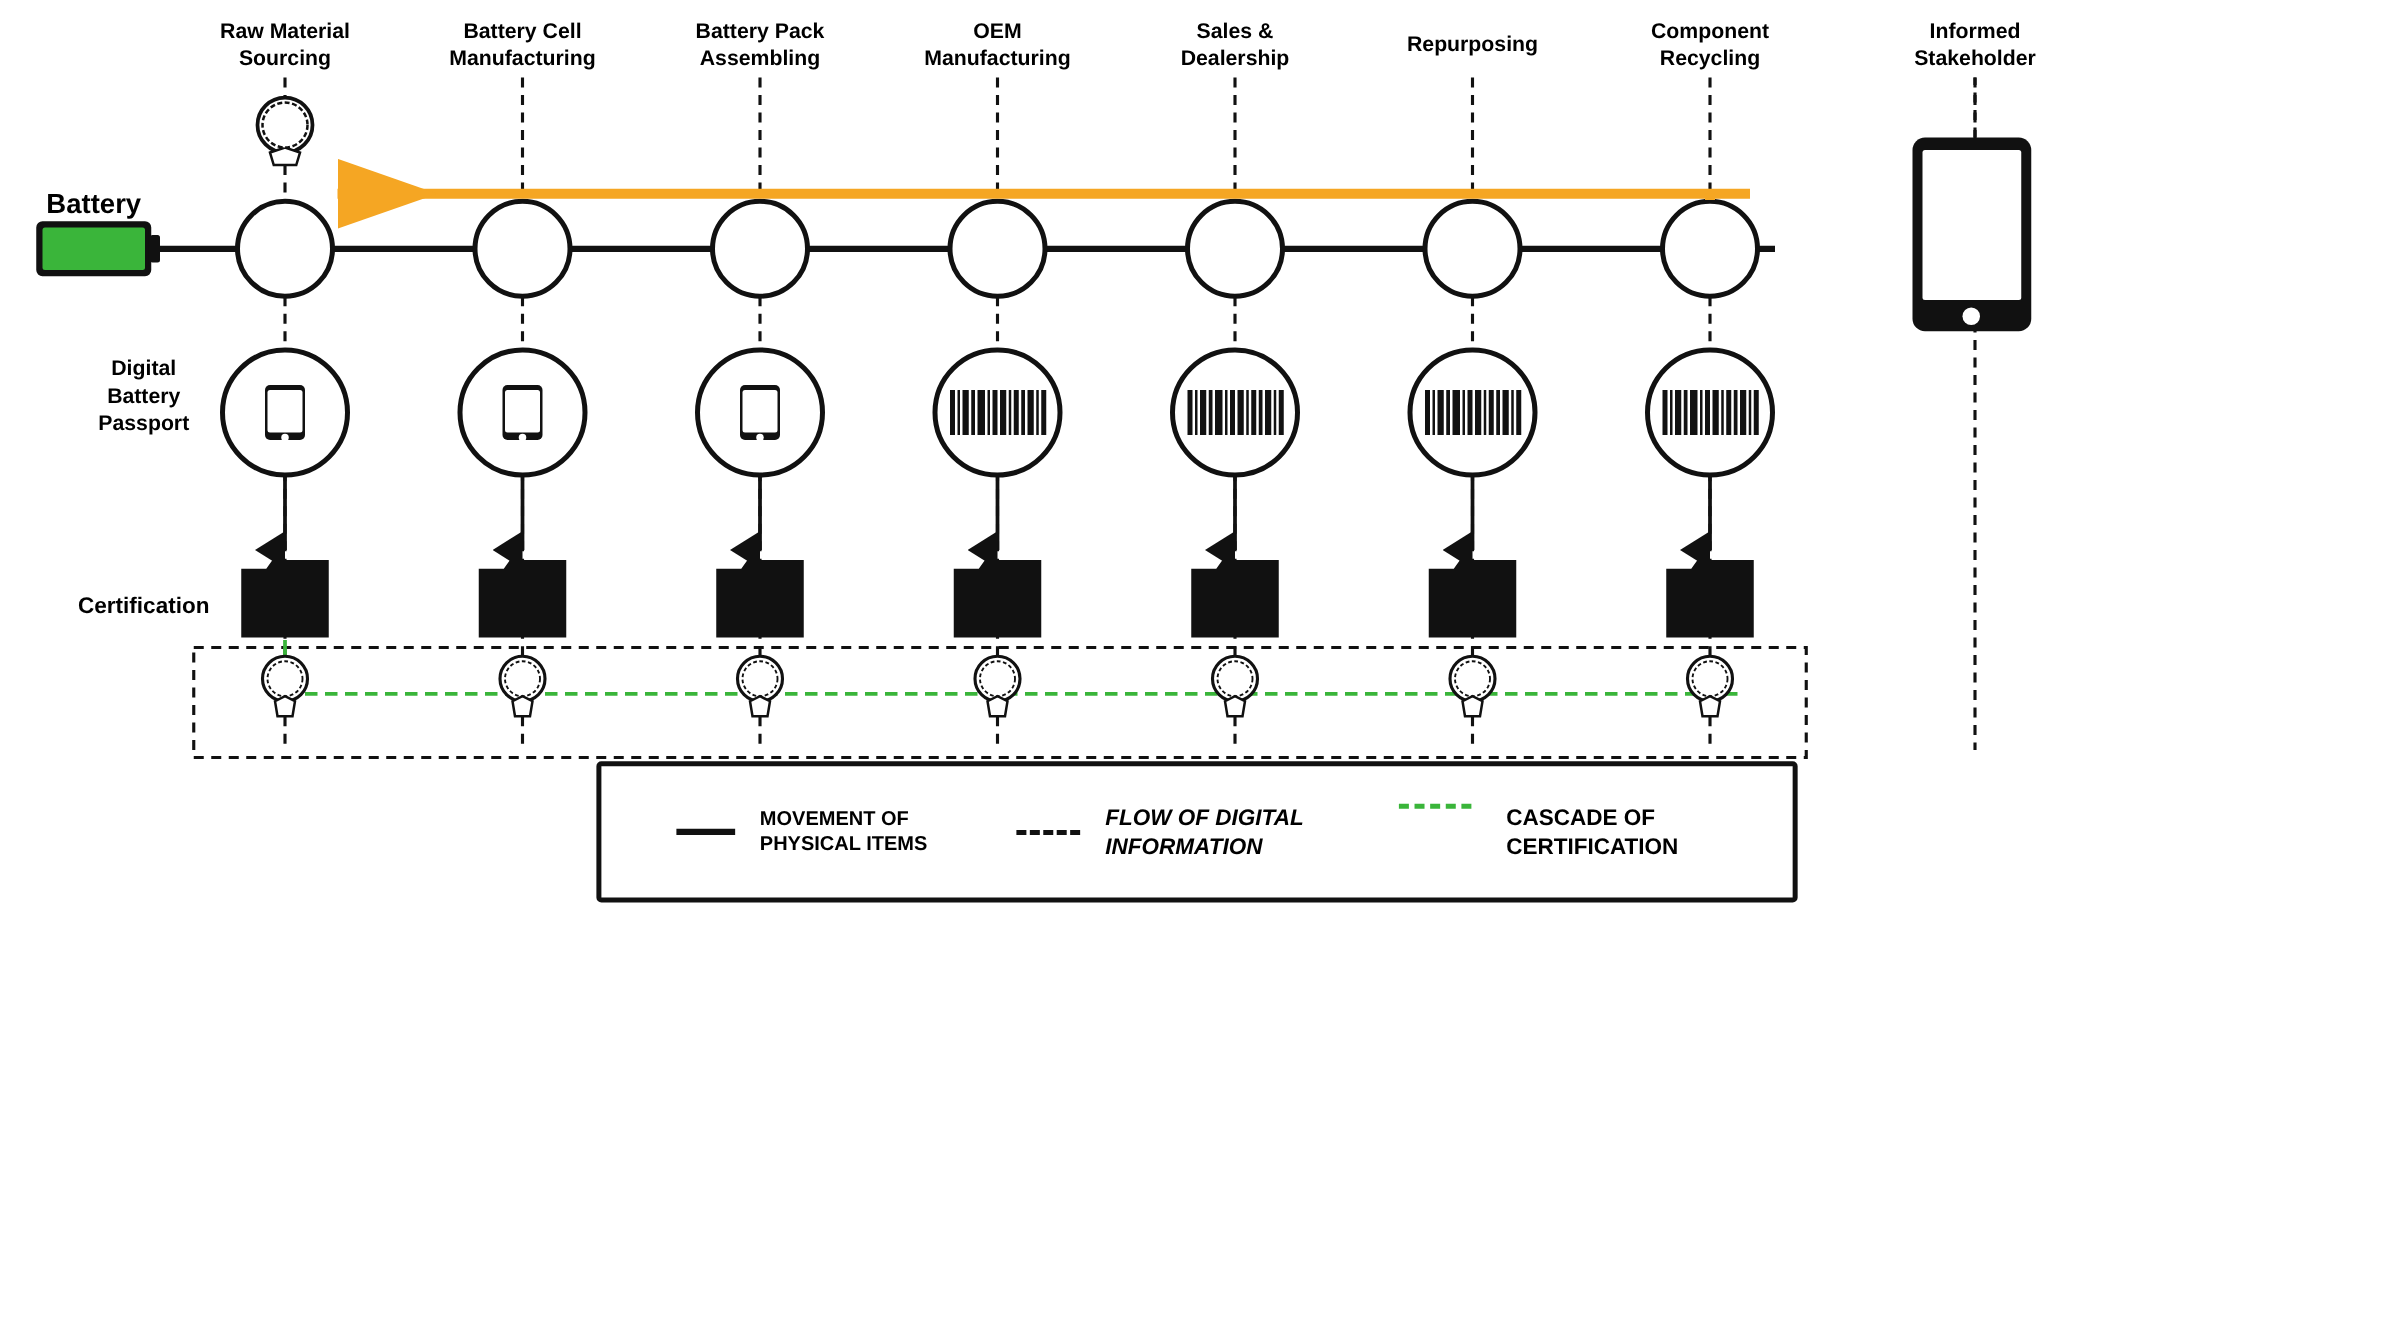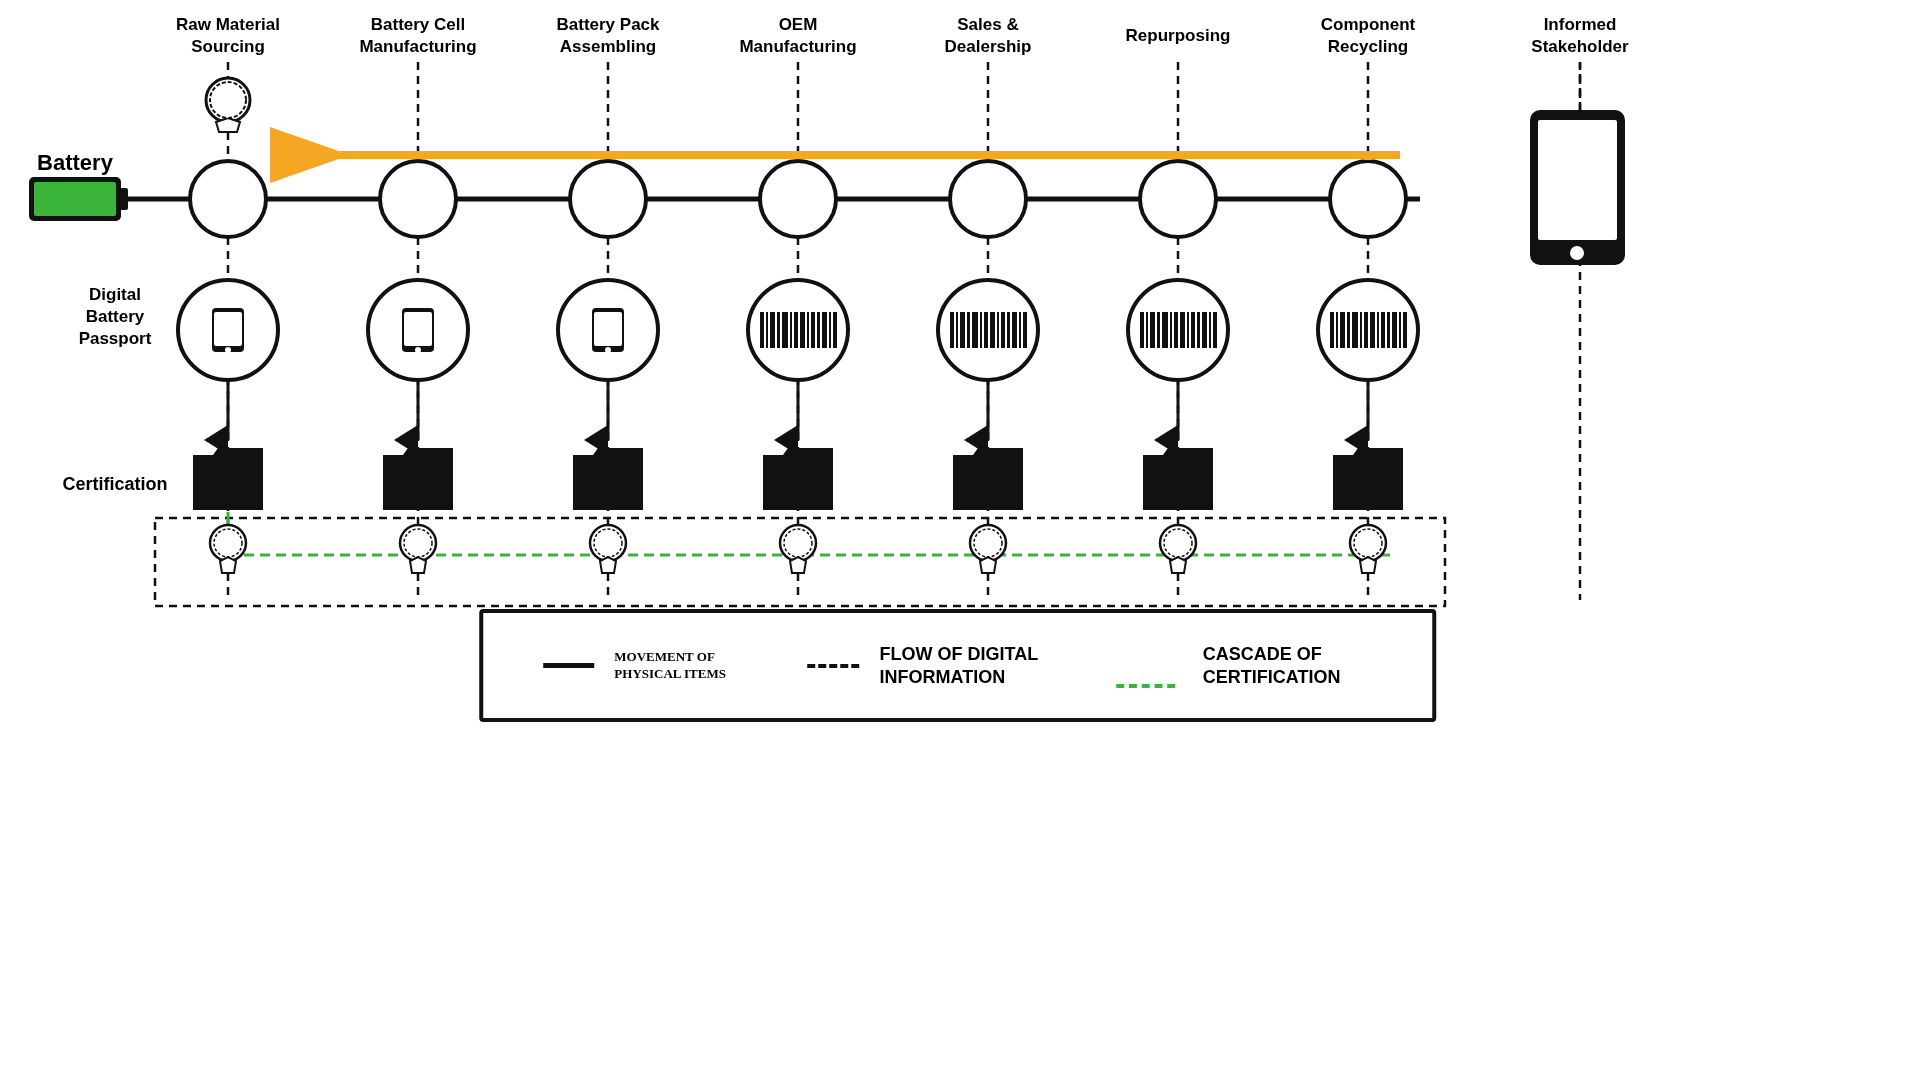--- a/index.html
+++ b/index.html
@@ -302,31 +302,31 @@
     <circle cx="1577" cy="253" r="7" fill="white"></circle>
 
     <path d="M 1580 110 L 1580 62" stroke="#111" stroke-width="2.5" stroke-dasharray="8,6" fill="none"></path>
 
   </svg>
 
   <div class="legend" style="position:absolute; bottom:30px; left:50%; transform:translateX(-50%); border:4px solid #111; border-radius:4px; padding:30px 60px; display:flex; align-items:center; gap:70px; background:#fff;">
 
     <div class="legend-item" style="display:flex;align-items:center;gap:20px;">
       <div style="width:90px;height:5px;background:#111;"></div>
-      <div style="font-size:13px;font-weight:900;font-family:Liberation Serif, serif;line-height:1.25;">MOVEMENT OF
+      <div style="font-size:16px;font-weight:900;font-family:Liberation Sans, sans-serif;line-height:1.25;">MOVEMENT OF
 PHYSICAL ITEMS</div>
     </div>
 
     <div class="legend-item" style="display:flex;align-items:center;gap:20px;">
       <div style="width:90px;height:0;border-top:4px dashed #111;"></div>
-      <div style="font-size:18px;font-weight:900;font-family:Arial;line-height:1.25;">FLOW OF DIGITAL
+      <div style="font-size:18px;font-weight:900;font-family:Arial;line-height:1.25;font-style:italic;">FLOW OF DIGITAL
 INFORMATION</div>
     </div>
 
-    <div class="legend-item" style="display:flex;align-items:flex-end;gap:28px;">
+    <div class="legend-item" style="display:flex;align-items:flex-start;gap:28px;">
       <div style="width:90px;height:0;border-top:4px dashed #3ab53a;"></div>
       <div style="font-size:18px;font-weight:900;font-family:Arial;line-height:1.25;">CASCADE OF
 CERTIFICATION</div>
     </div>
 
   </div>
 
 </div>
 
 </body></html>

